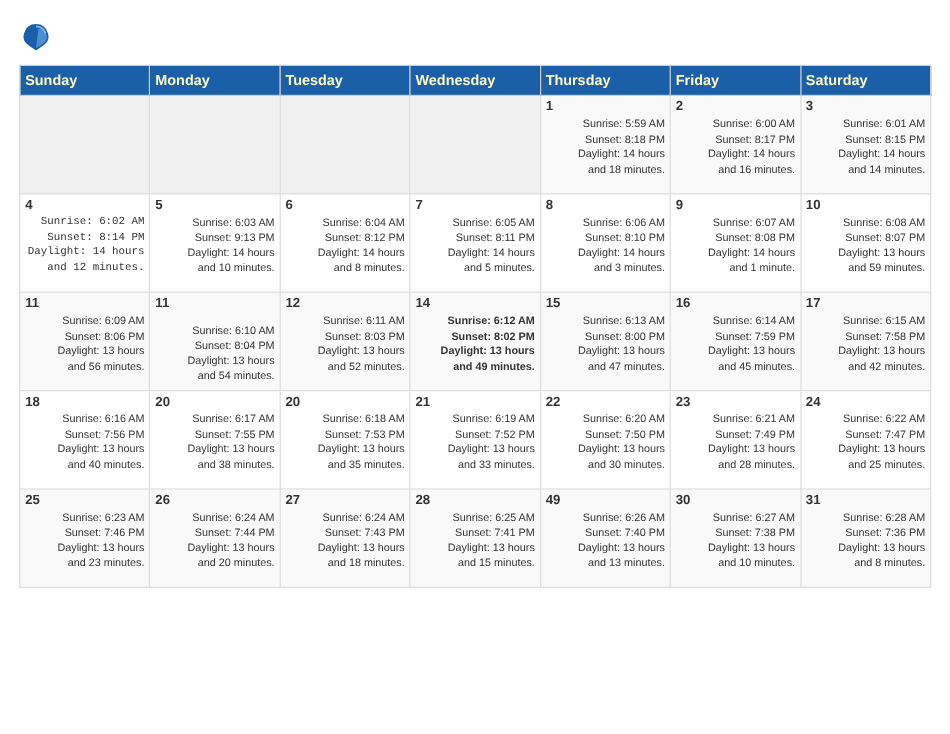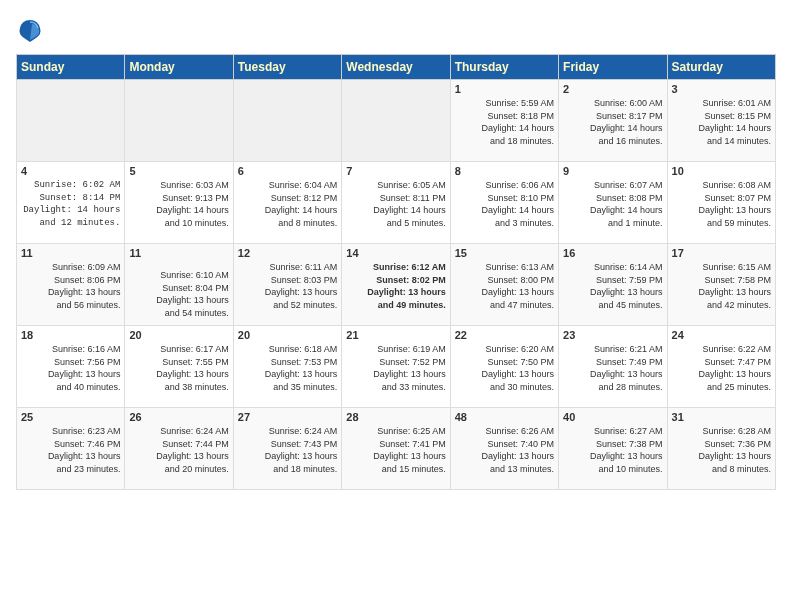--- a/index.html
+++ b/index.html
@@ -337,28 +337,28 @@
 and 18 minutes.</div>
           </td>
           <td>
             <div class="day-number">28</div>
             <div class="day-info" style="white-space: pre-line;">Sunrise: 6:25 AM
 Sunset: 7:41 PM
 Daylight: 13 hours
 and 15 minutes.</div>
           </td>
           <td>
-            <div class="day-number">48</div>
+            <div class="day-number">49</div>
             <div class="day-info" style="white-space: pre-line;">Sunrise: 6:26 AM
 Sunset: 7:40 PM
 Daylight: 13 hours
 and 13 minutes.</div>
           </td>
           <td>
-            <div class="day-number">40</div>
+            <div class="day-number">30</div>
             <div class="day-info" style="white-space: pre-line;">Sunrise: 6:27 AM
 Sunset: 7:38 PM
 Daylight: 13 hours
 and 10 minutes.</div>
           </td>
           <td>
             <div class="day-number">31</div>
             <div class="day-info" style="white-space: pre-line;">Sunrise: 6:28 AM
 Sunset: 7:36 PM
 Daylight: 13 hours

